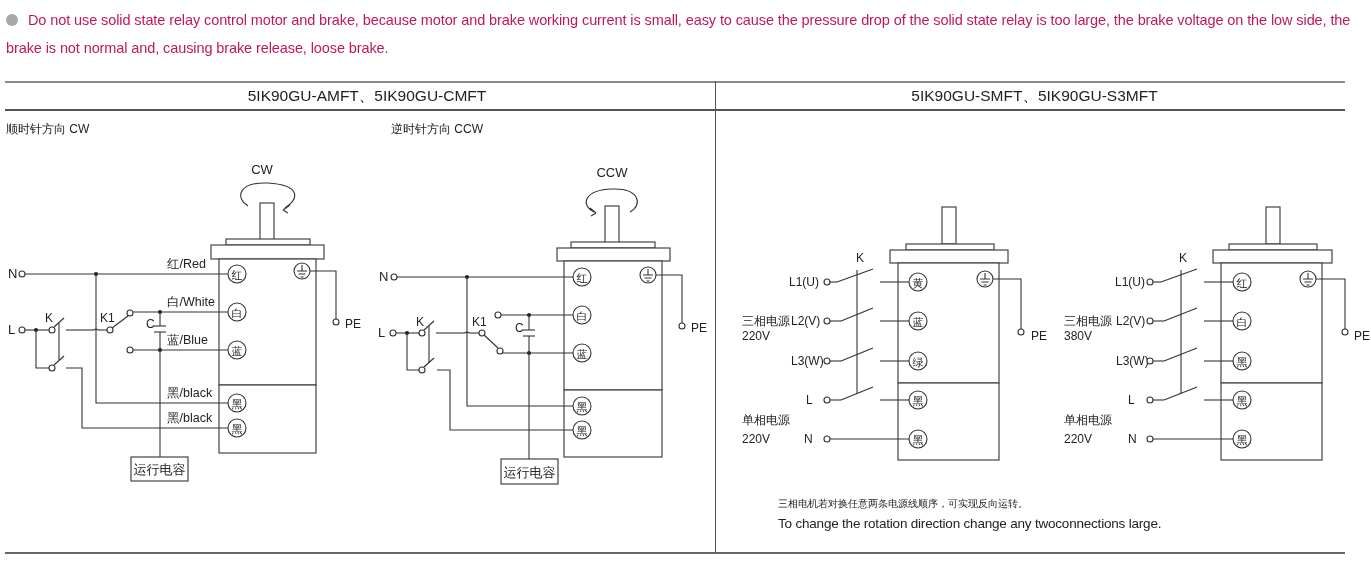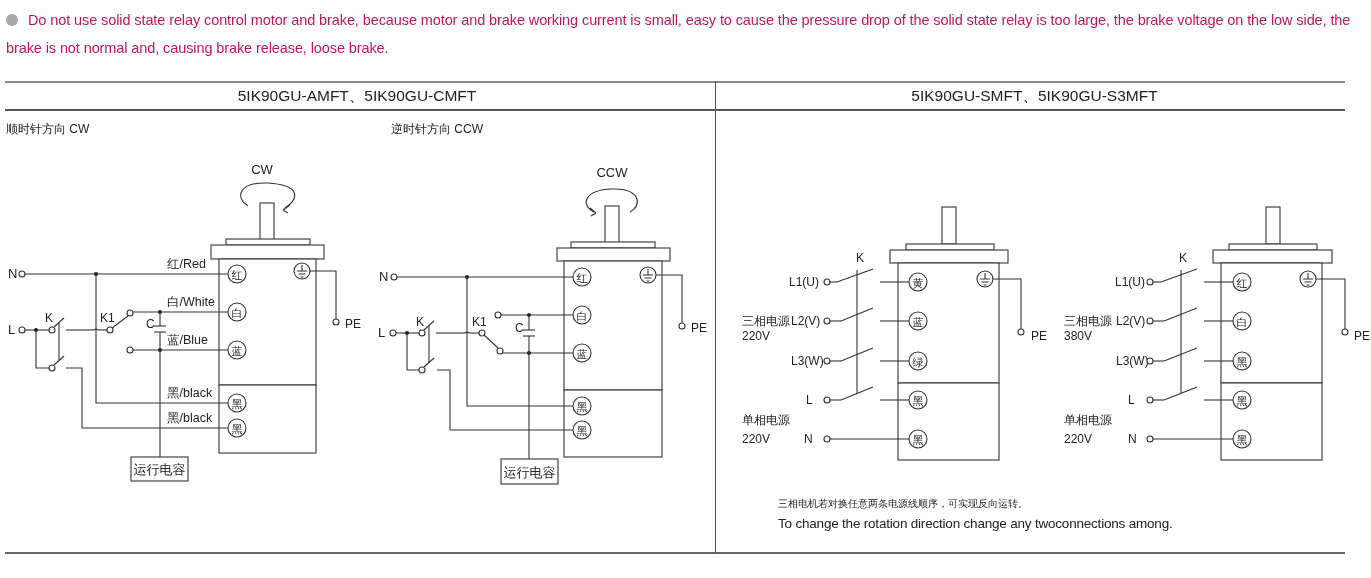--- a/index.html
+++ b/index.html
@@ -5,21 +5,21 @@
     html, body { margin: 0; padding: 0; background: #ffffff; }
     body { width: 1371px; height: 578px; position: relative; overflow: hidden;
            font-family: "Liberation Sans", "DejaVu Sans", sans-serif; color: #222; }
     .note { position: absolute; left: 6px; top: 6px; width: 1360px; font-size: 14.5px; line-height: 28px; color: #be185d; letter-spacing: -0.1px; }
     .note .bullet { display: inline-block; width: 12px; height: 12px; border-radius: 50%; background: #a8a8a8; margin-right: 10px; vertical-align: -1px; }
     .tbl-top { position: absolute; left: 5px; top: 81px; width: 1340px; height: 2px; background: #8a8a8a; }
     .tbl-head { position: absolute; left: 5px; top: 109px; width: 1340px; height: 2px; background: #555; }
     .tbl-bottom { position: absolute; left: 5px; top: 552px; width: 1340px; height: 2px; background: #666; }
     .tbl-vdiv { position: absolute; left: 715px; top: 81px; width: 1px; height: 472px; background: #555; }
     .hdr { position: absolute; top: 84px; height: 24px; line-height: 24px; font-size: 15.5px; text-align: center; color: #222; }
-    .hdr-left { left: 2px; width: 710px; }
+    .hdr-left { left: 12px; width: 710px; }
     .hdr-right { left: 720px; width: 629px; }
     .dir { position: absolute; top: 121px; font-size: 12px; color: #222; }
     .footnote-cn { position: absolute; left: 778px; top: 497px; font-size: 10px; color: #222; }
     .footnote-en { position: absolute; left: 778px; top: 516px; font-size: 13.5px; color: #222; letter-spacing: -0.2px; }
     svg.diagram { position: absolute; left: 0; top: 0; }
     svg text { font-family: "Liberation Sans", "DejaVu Sans", sans-serif; fill: #222; }
     .w { stroke: #333; stroke-width: 1.1; fill: none; }
     .box { stroke: #444; stroke-width: 1.2; fill: #fff; }
     .term { stroke: #333; stroke-width: 1.1; fill: #fff; }
     .dot { fill: #222; }
@@ -35,21 +35,21 @@
 <div class="tbl-bottom"></div>
 <div class="tbl-vdiv"></div>
 
 <div class="hdr hdr-left">5IK90GU-AMFT、5IK90GU-CMFT</div>
 <div class="hdr hdr-right">5IK90GU-SMFT、5IK90GU-S3MFT</div>
 
 <div class="dir" style="left:6px;">顺时针方向 CW</div>
 <div class="dir" style="left:391px;text-align:center;">逆时针方向 CCW</div>
 
 <div class="footnote-cn">三相电机若对换任意两条电源线顺序，可实现反向运转。</div>
-<div class="footnote-en">To change the rotation direction change any twoconnections among.</div>
+<div class="footnote-en">To change the rotation direction change any twoconnections large.</div>
 
 <svg class="diagram" width="1371" height="578" viewBox="0 0 1371 578">
   <defs>
     <marker id="arrowHead" markerWidth="8" markerHeight="8" refX="4" refY="4" orient="auto">
       <path d="M0,1 L6,4 L0,7" fill="none" stroke="#333" stroke-width="1.2"></path>
     </marker>
   </defs>
 
   <g>
     <text x="262" y="174" font-size="13" text-anchor="middle">CW</text>

